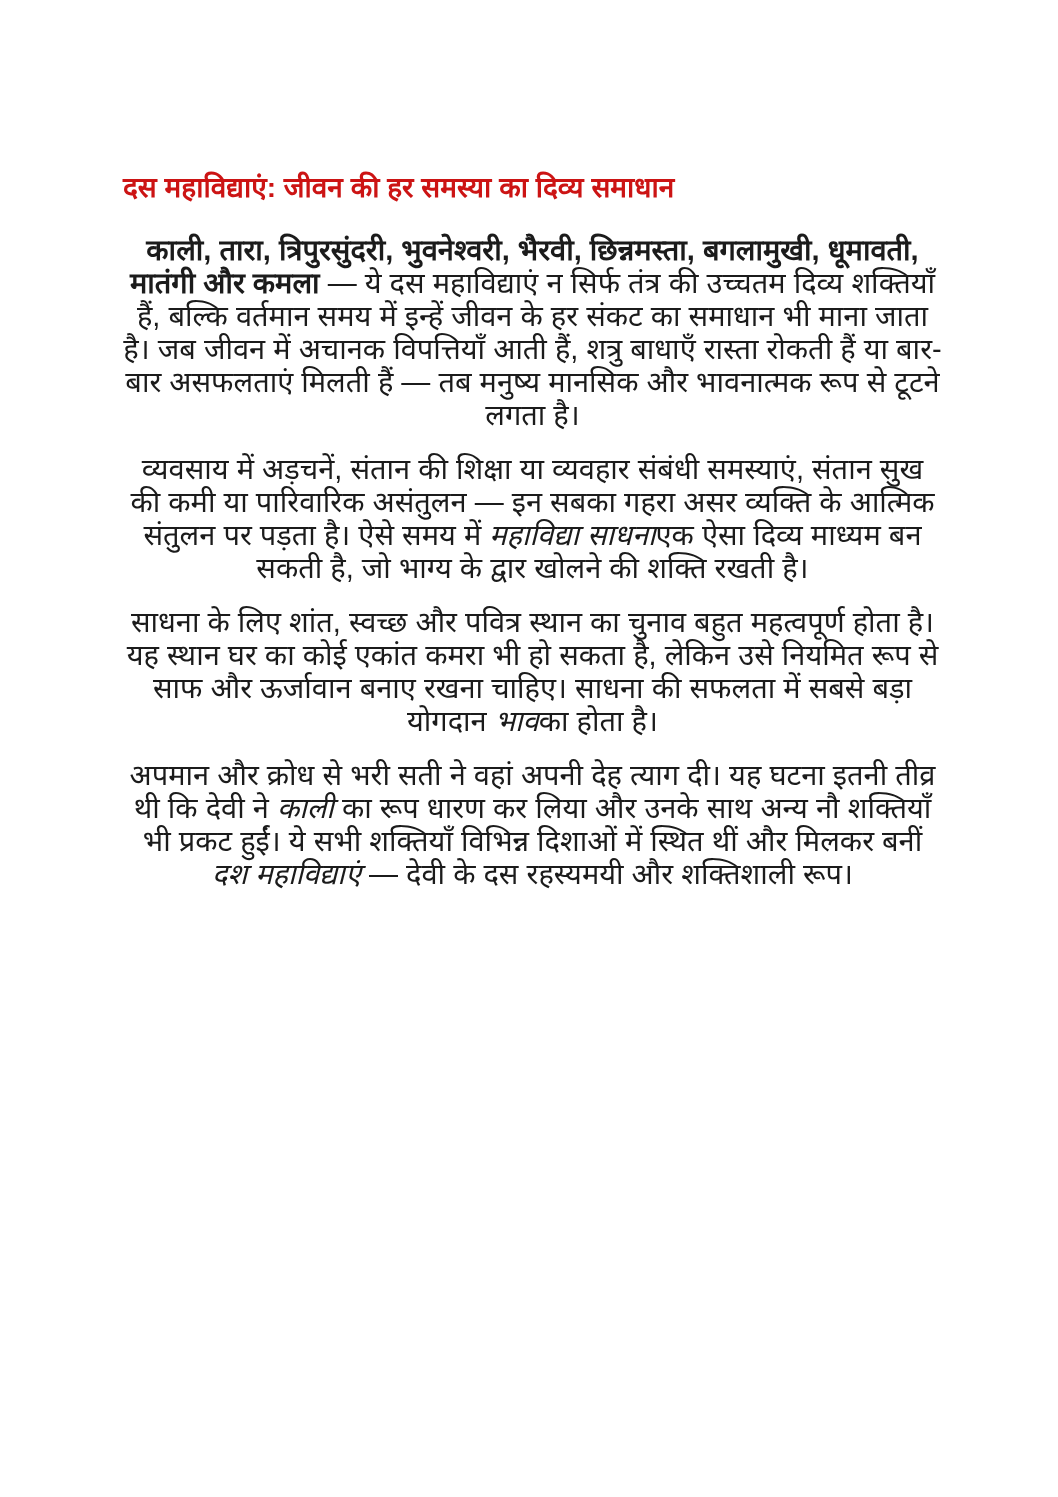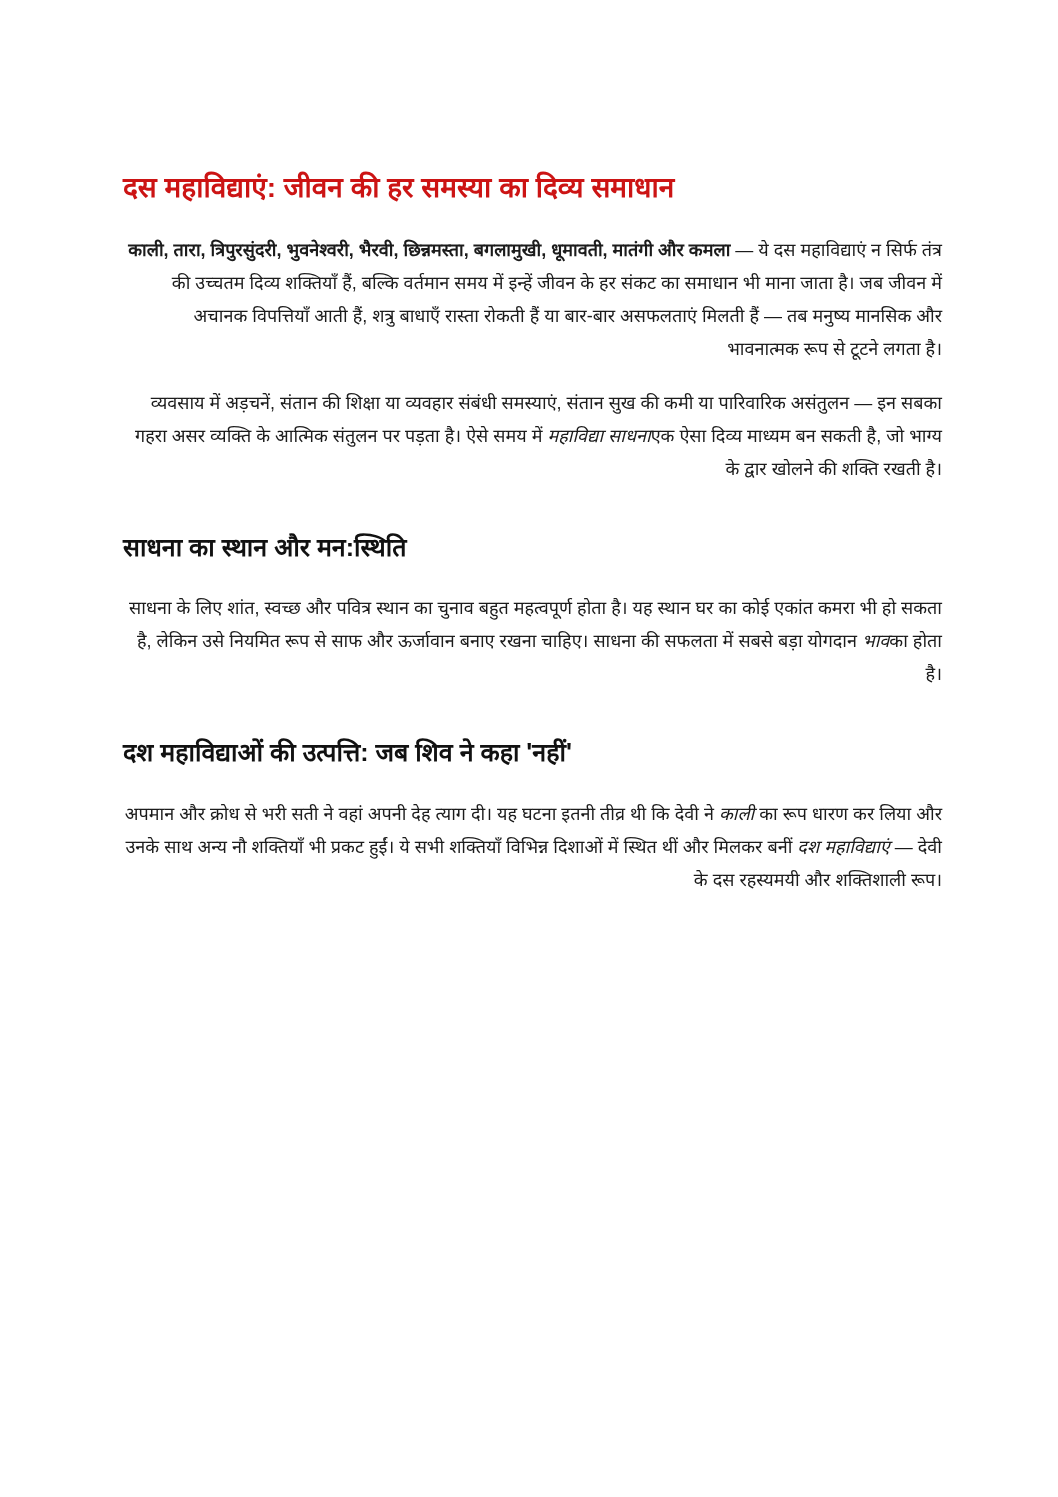--- a/index.html
+++ b/index.html
@@ -22,50 +22,48 @@
     margin: 0 0 29px 0;
   }
   .section-heading {
     font-size: 25px;
     line-height: 1.25;
     font-weight: 700;
     color: #111111;
     margin: 46px 0 29px 0;
   }
   .para {
-    font-size: 18px;
+    font-size: 29px;
     line-height: 33px;
     margin: 0 0 21px 0;
-    text-align: right;
+    text-align: center;
   }
   .b { font-weight: 700; }
   .i { font-style: italic; }
 </style>
 </head>
 <body>
 
 <div class="page">
 
   <h1 class="doc-title">दस महाविद्याएं: जीवन की हर समस्या का दिव्य समाधान</h1>
 
   <p class="para">
     <span class="b">काली, तारा, त्रिपुरसुंदरी, भुवनेश्वरी, भैरवी, छिन्नमस्ता, बगलामुखी, धूमावती, मातंगी और कमला</span><span> — ये दस महाविद्याएं न सिर्फ तंत्र की उच्चतम दिव्य शक्तियाँ हैं, बल्कि वर्तमान समय में इन्हें जीवन के हर संकट का समाधान भी माना जाता है। जब जीवन में अचानक विपत्तियाँ आती हैं, शत्रु बाधाएँ रास्ता रोकती हैं या बार-बार असफलताएं मिलती हैं — तब मनुष्य मानसिक और भावनात्मक रूप से टूटने लगता है।</span>
   </p>
 
   <p class="para">
     <span>व्यवसाय में अड़चनें, संतान की शिक्षा या व्यवहार संबंधी समस्याएं, संतान सुख की कमी या पारिवारिक असंतुलन — इन सबका गहरा असर व्यक्ति के आत्मिक संतुलन पर पड़ता है। ऐसे समय में </span><span class="i">महाविद्या साधना</span><span>एक ऐसा दिव्य माध्यम बन सकती है, जो भाग्य के द्वार खोलने की शक्ति रखती है।</span>
   </p>
 
-  <h2 class="section-heading">साधना का स्थान और मन:स्थिति</h2>
 
   <p class="para">
     <span>साधना के लिए शांत, स्वच्छ और पवित्र स्थान का चुनाव बहुत महत्वपूर्ण होता है। यह स्थान घर का कोई एकांत कमरा भी हो सकता है, लेकिन उसे नियमित रूप से साफ और ऊर्जावान बनाए रखना चाहिए। साधना की सफलता में सबसे बड़ा योगदान </span><span class="i">भाव</span><span>का होता है।</span>
   </p>
 
 
-  <h2 class="section-heading">दश महाविद्याओं की उत्पत्ति: जब शिव ने कहा 'नहीं'</h2>
 
 
   <p class="para">
     <span>अपमान और क्रोध से भरी सती ने वहां अपनी देह त्याग दी। यह घटना इतनी तीव्र थी कि देवी ने </span><span class="i">काली</span><span> का रूप धारण कर लिया और उनके साथ अन्य नौ शक्तियाँ भी प्रकट हुईं। ये सभी शक्तियाँ विभिन्न दिशाओं में स्थित थीं और मिलकर बनीं </span><span class="i">दश महाविद्याएं</span><span> — देवी के दस रहस्यमयी और शक्तिशाली रूप।</span>
   </p>
 
 </div>
 
 </body></html>

